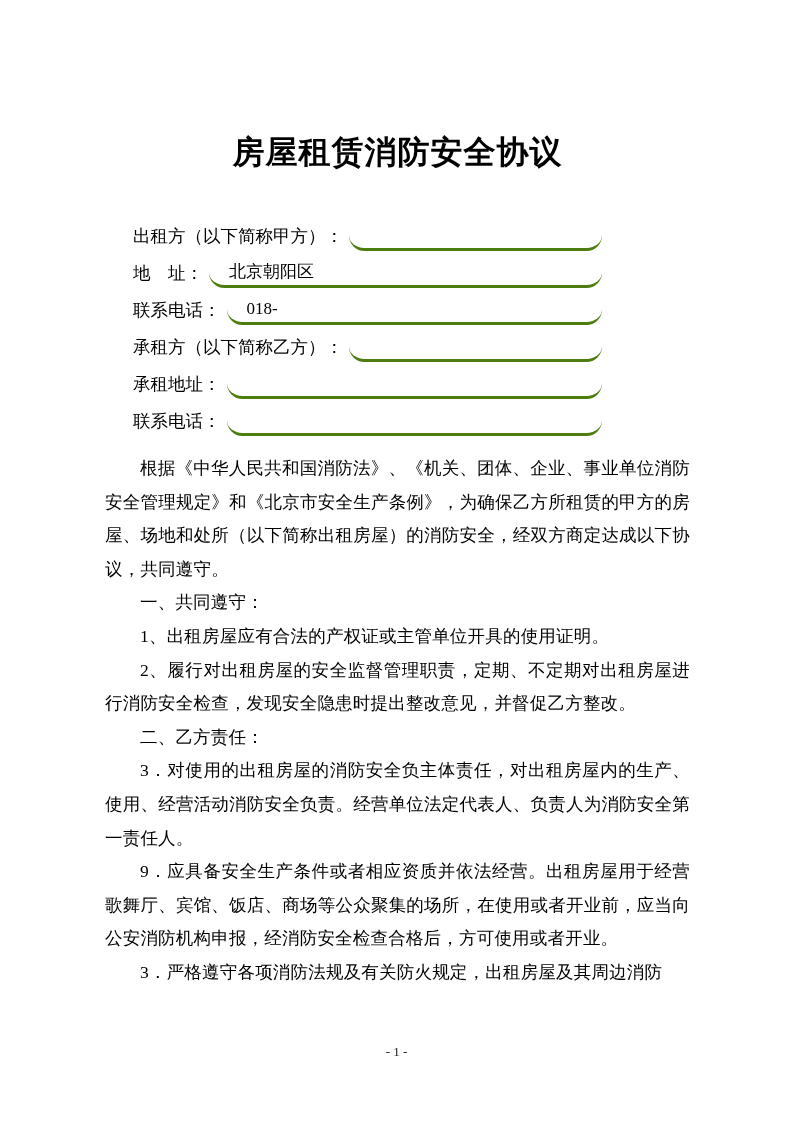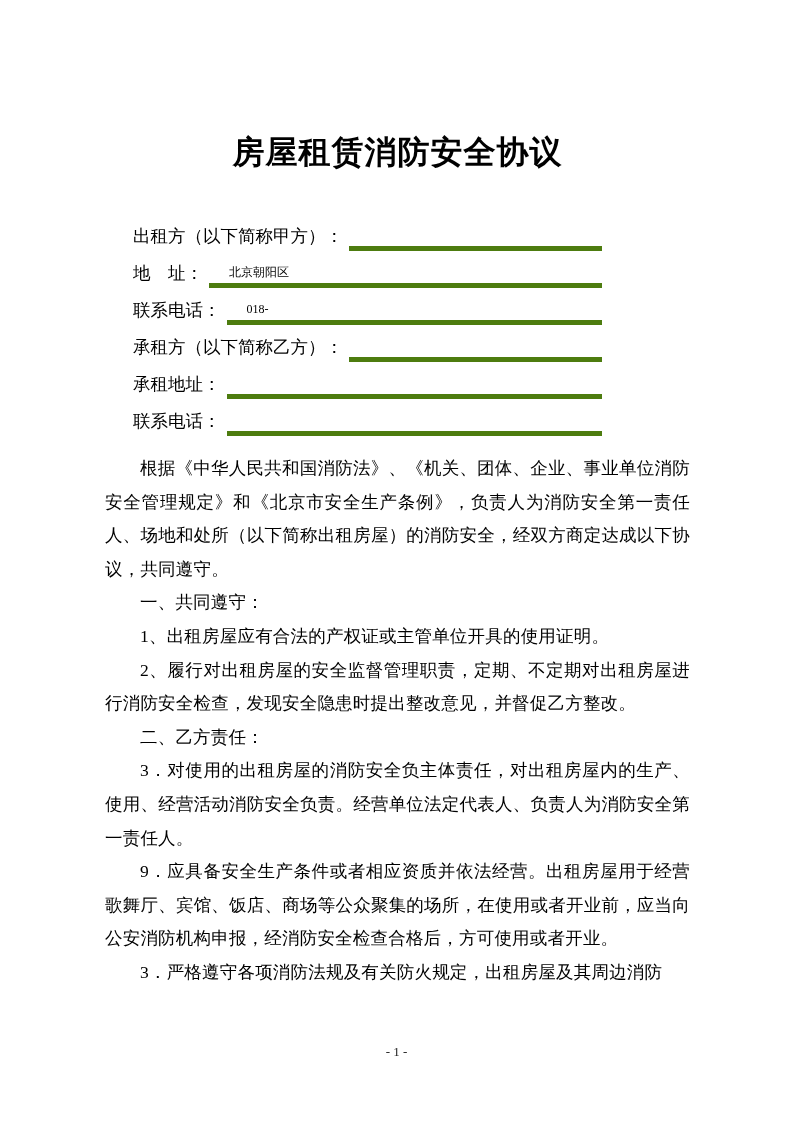--- a/index.html
+++ b/index.html
@@ -1,16 +1,16 @@
 <!DOCTYPE html>
 <html lang="zh"><head>
 <meta charset="utf-8">
 <style>
   html, body { margin: 0; padding: 0; background: #fff; }
-  * { box-sizing: border-box; }
+  * { box-sizing: border-box; border-radius: 19px; }
   .page {
     position: relative;
     width: 793px;
     height: 1122px;
     margin: 0 auto;
     background: #ffffff;
     color: #000;
     font-family: "Liberation Serif", "DejaVu Serif", serif;
     overflow: hidden;
   }
@@ -40,22 +40,22 @@
   }
   .flabel {
     white-space: nowrap;
     font-size: 17.5px;
     line-height: 32px;
     flex: 0 0 auto;
   }
   .fline {
     flex: 1 1 auto;
     height: 31px;
-    border-bottom: 5px solid #4d7c0f;
-    font-size: 12px;
+    border-bottom: 3px solid #4d7c0f;
+    font-size: 17px;
     line-height: 30px;
     margin-left: 6px;
   }
   .fvalue {
     padding-left: 20px;
     white-space: nowrap;
   }
   .body-section {
     margin-top: 10px;
   }
@@ -113,21 +113,21 @@
       </div>
 
       <div class="form-row">
         <span class="flabel">联系电话：</span>
         <span class="fline"><span class="fvalue"></span></span>
       </div>
 
     </div>
 
     <div class="body-section">
-      <p class="para">根据《中华人民共和国消防法》、《机关、团体、企业、事业单位消防安全管理规定》和《北京市安全生产条例》，负责人为消防安全第一责任人、场地和处所（以下简称出租房屋）的消防安全，经双方商定达成以下协议，共同遵守。</p>
+      <p class="para">根据《中华人民共和国消防法》、《机关、团体、企业、事业单位消防安全管理规定》和《北京市安全生产条例》，为确保乙方所租赁的甲方的房屋、场地和处所（以下简称出租房屋）的消防安全，经双方商定达成以下协议，共同遵守。</p>
       <p class="para">一、共同遵守：</p>
       <p class="para">1、出租房屋应有合法的产权证或主管单位开具的使用证明。</p>
       <p class="para">2、履行对出租房屋的安全监督管理职责，定期、不定期对出租房屋进行消防安全检查，发现安全隐患时提出整改意见，并督促乙方整改。</p>
       <p class="para">二、乙方责任：</p>
       <p class="para">3．对使用的出租房屋的消防安全负主体责任，对出租房屋内的生产、使用、经营活动消防安全负责。经营单位法定代表人、负责人为消防安全第一责任人。</p>
       <p class="para">9．应具备安全生产条件或者相应资质并依法经营。出租房屋用于经营歌舞厅、宾馆、饭店、商场等公众聚集的场所，在使用或者开业前，应当向公安消防机构申报，经消防安全检查合格后，方可使用或者开业。</p>
       <p class="para">3．严格遵守各项消防法规及有关防火规定，出租房屋及其周边消防</p>
     </div>
 
   </div>

